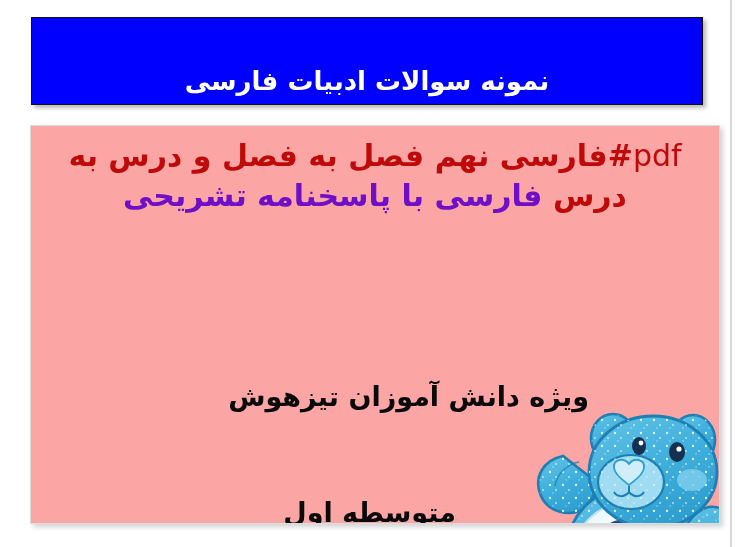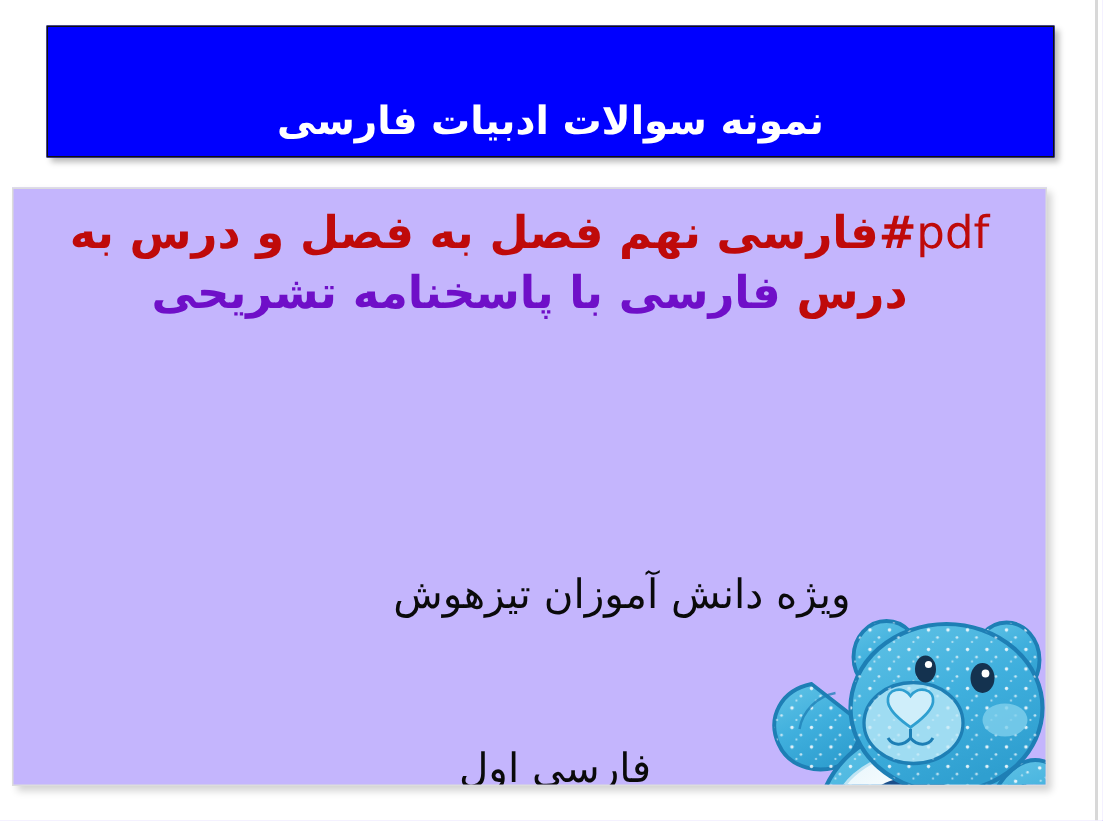--- a/index.html
+++ b/index.html
@@ -59,25 +59,25 @@
     white-space: nowrap;
     padding-bottom: 8px;
     letter-spacing: 0px;
     direction: rtl;
     margin-top: 28px;
   }
 
   
   #body-card {
     position: absolute;
-    left: 8px;
+    left: 30px;
     top: 125px;
     width: 690px;
     height: 399px;
-    background: #c4b5fd;
+    background: #fca5a5;
     border: 1px solid #dcdcdc;
     box-shadow: 3px 3px 5px rgba(0,0,0,0.18);
     box-sizing: border-box;
     overflow: hidden;
   }
 
   
   #headline {
     position: absolute;
     right: 8px;
@@ -92,21 +92,21 @@
   }
   .seg-red    { color: #bf0a0a; }
   .seg-purple { color: #6f0fc8; }
   .seg-latin  { font-family: "DejaVu Sans", "Liberation Sans", sans-serif; font-weight: normal; }
 
   
   .info-line {
     position: absolute;
     color: #0a0a0a;
     font-size: 27px;
-    font-weight: normal;
+    font-weight: bold;
     direction: rtl;
     white-space: nowrap;
     z-index: 4;
   }
   #line-gifted   { top: 255px; right: 130px; }
   #line-teachers { top: 313px; right: 240px; }
   #line-level    { top: 371px; right: 263px; }
 
   
   #bear {
@@ -137,21 +137,21 @@
       </div>
       <div>
         <span class="seg-red">درس</span>
         <span class="seg-purple">فارسی با پاسخنامه تشریحی</span>
       </div>
     </div>
 
     <div class="info-line" id="line-gifted">ویژه دانش آموزان تیزهوش</div>
 
 
-    <div class="info-line" id="line-level">فارسی اول</div>
+    <div class="info-line" id="line-level">متوسطه اول</div>
 
     <svg id="bear" viewBox="0 0 220 244">
       <defs>
         <radialGradient id="bellyGrad" cx="45%" cy="38%" r="62%">
           <stop offset="0%" stop-color="#ffffff"></stop>
           <stop offset="68%" stop-color="#eaf7fc"></stop>
           <stop offset="100%" stop-color="#cfeaf6"></stop>
         </radialGradient>
         <linearGradient id="furGrad" x1="0" y1="0" x2="0.5" y2="1">
           <stop offset="0%" stop-color="#63c4e6"></stop>

